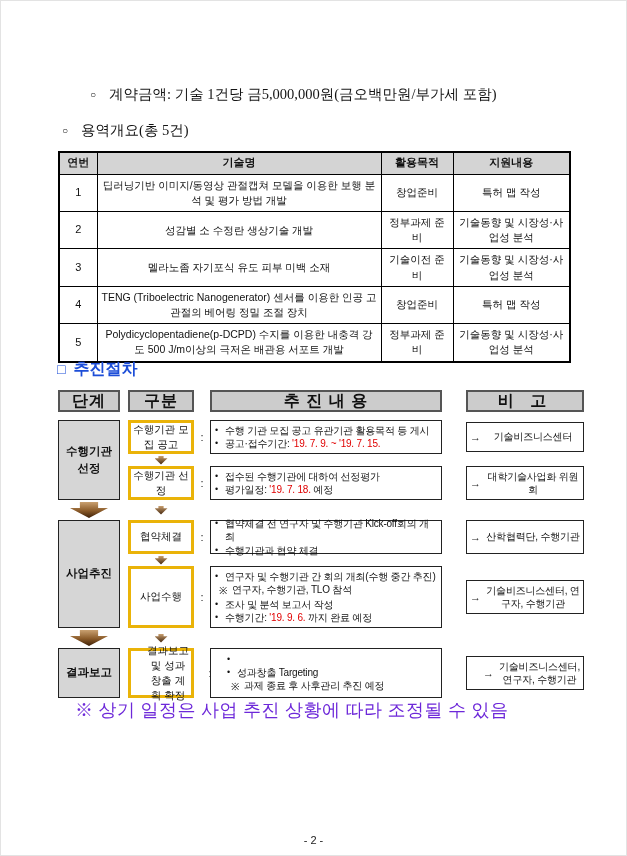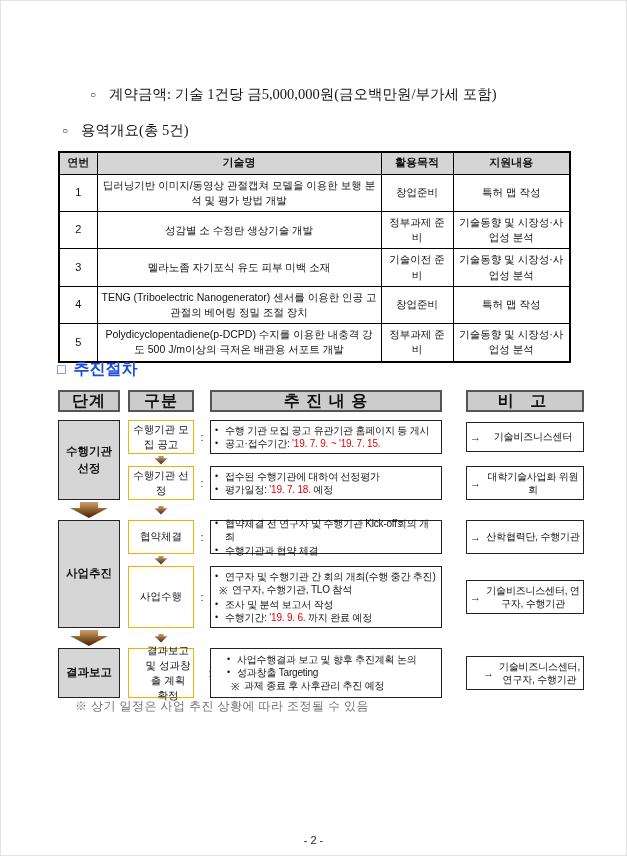--- a/index.html
+++ b/index.html
@@ -37,21 +37,21 @@
   }
   .fh { background:#cccccc; border:2px solid #555; font-weight:bold; font-size:16px; display:flex; align-items:center; justify-content:center; letter-spacing:1px; }
   .fh-stage { grid-column:1; grid-row:1; }
   .fh-gubun { grid-column:3; grid-row:1; }
   .fh-content { grid-column:5; grid-row:1; }
   .fh-bigo { grid-column:7; grid-row:1; letter-spacing:6px; }
 
   .stagebox { grid-column:1; background:#d6d6d6; border:1px solid #222; font-weight:bold; font-size:11.5px; display:flex; align-items:center; justify-content:center; text-align:center; line-height:1.5; padding:2px; }
   .s1 { grid-row:3 / span 3; } .s2 { grid-row:7 / span 3; } .s3 { grid-row:11; }
 
-  .gubun { grid-column:3; background:#fff; border:1px solid #eab308; font-size:10.5px; display:flex; align-items:center; justify-content:center; text-align:center; line-height:1.45; padding:2px; }
+  .gubun { grid-column:3; background:#fff; border:3px solid #eab308; font-size:10.5px; display:flex; align-items:center; justify-content:center; text-align:center; line-height:1.45; padding:2px; }
   .colon { grid-column:4; font-size:11px; display:flex; align-items:center; justify-content:center; color:#222; }
   .content { grid-column:5; background:#fff; border:1px solid #222; font-size:10px; line-height:1.32; padding:3px 4px; display:flex; flex-direction:column; justify-content:center; letter-spacing:-0.2px; }
   .cline { display:flex; }
   .cline .cb { width:10px; flex:0 0 10px; font-size:9px; padding-top:1px; }
   .cline.sub { padding-left:4px; }
   .cline.sub .cb { width:13px; flex:0 0 13px; font-size:10px; }
   .red { color:#e00000; }
 
   .bigo { grid-column:7; background:#fff; border:1px solid #222; font-size:10px; display:flex; align-items:center; padding:2px 3px; align-self:center; min-height:30px; width:100%; line-height:1.35; letter-spacing:-0.2px; }
   .bigo .barrow { flex:0 0 16px; text-align:left; font-size:11px; color:#222; }
@@ -62,21 +62,21 @@
   .bigarrow { grid-column:1; justify-self:center; align-self:center; width:38px; height:16px;
     background:linear-gradient(#c9a070, #8a5a28 55%, #3d2008);
     clip-path:polygon(26% 0, 74% 0, 74% 38%, 100% 38%, 50% 100%, 0 38%, 26% 38%); }
   .smallarrow { grid-column:3; justify-self:center; align-self:center; width:13px; height:9px;
     background:linear-gradient(#c9a070, #3d2008);
     clip-path:polygon(30% 0, 70% 0, 70% 30%, 100% 30%, 50% 100%, 0 30%, 30% 30%); }
   .ga1 { grid-row:6; } .ga2 { grid-row:10; }
   .sa1 { grid-row:4; } .sa2 { grid-row:6; } .sa3 { grid-row:8; } .sa4 { grid-row:10; }
 
   
-  .note { position:absolute; top:697px; left:74px; font-family:"Liberation Serif", serif; font-size:12px; color:#737373; letter-spacing:0.5px; }
+  .note { position:absolute; top:697px; left:74px; font-family:"Liberation Serif", serif; font-size:18px; color:#6d28d9; letter-spacing:0.5px; }
   .footer { position:absolute; top:833px; left:0; width:100%; text-align:center; font-size:11px; color:#222; }
 </style>
 </head>
 <body>
 
 <div class="bullet-line b1">
   <span class="marker">○</span><span>계약금액: 기술 1건당 금5,000,000원(금오백만원/부가세 포함)</span>
 </div>
 <div class="bullet-line b2">
   <span class="marker">○</span><span>용역개요(총 5건)</span>
@@ -150,21 +150,21 @@
   <div class="smallarrow sa1"></div>
   <div class="smallarrow sa2"></div>
   <div class="smallarrow sa3"></div>
   <div class="smallarrow sa4"></div>
 
   <div class="gubun r3">수행기관 모집 공고</div>
   <div class="colon r3">:</div>
   <div class="content r3">
     <div class="cline">
         <span class="cb">•</span>
-        <span class="ct"><span>수행 기관 모집 공고 유관기관 홈페이지 등 게시</span><span class="red"></span><span></span></span>
+        <span class="ct"><span>수행 기관 모집 공고 유관기관 활용목적 등 게시</span><span class="red"></span><span></span></span>
       </div>
     <div class="cline">
         <span class="cb">•</span>
         <span class="ct"><span>공고·접수기간: </span><span class="red">'19. 7. 9. ~ '19. 7. 15.</span><span></span></span>
       </div>
   </div>
   <div class="bigo r3">
     <span class="barrow">→</span>
     <span class="btext">기술비즈니스센터</span>
   </div>
@@ -226,21 +226,20 @@
   <div class="bigo r9">
     <span class="barrow">→</span>
     <span class="btext">기술비즈니스센터, 연구자, 수행기관</span>
   </div>
 
   <div class="gubun r11">결과보고 및 성과창출 계획 확정</div>
   <div class="colon r11">:</div>
   <div class="content r11">
     <div class="cline">
         <span class="cb">•</span>
-        <span class="ct"><span>사업수행결과 보고 및 향후 추진계획 논의</span><span class="red"></span><span></span></span>
       </div>
     <div class="cline">
         <span class="cb">•</span>
         <span class="ct"><span>성과창출 Targeting</span><span class="red"></span><span></span></span>
       </div>
     <div class="cline sub">
         <span class="cb">※</span>
         <span class="ct"><span>과제 종료 후 사후관리 추진 예정</span><span class="red"></span><span></span></span>
       </div>
   </div>

